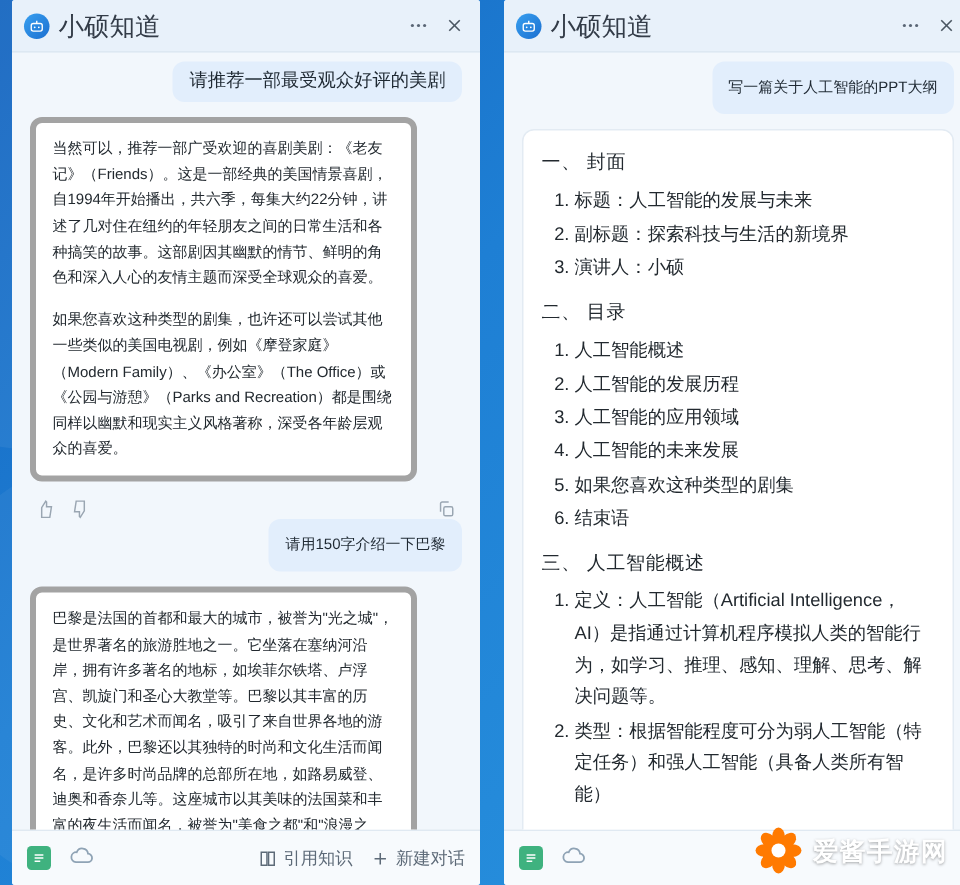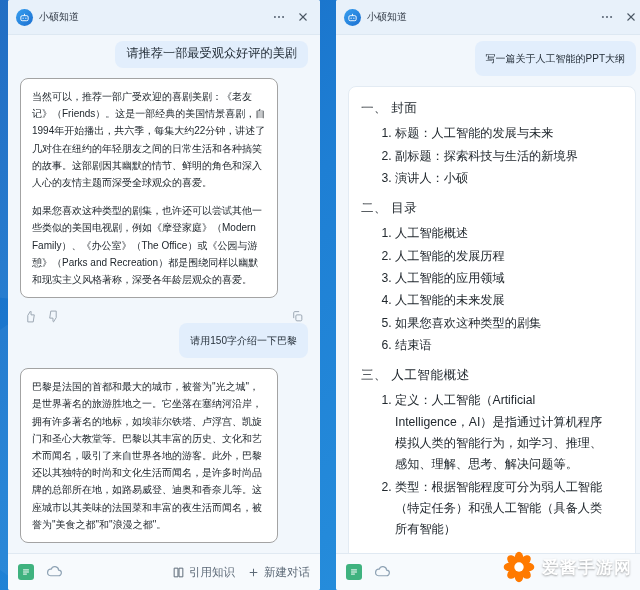--- a/index.html
+++ b/index.html
@@ -50,21 +50,21 @@
   }
   .app-logo {
     width: 17px; height: 17px;
     border-radius: 50%;
     background: linear-gradient(135deg, #38a0f0, #1b6fd0);
     display: flex; align-items: center; justify-content: center;
     flex: 0 0 auto;
   }
   .app-logo svg { display: block; }
   .app-title {
-    font-size: 10px;
+    font-size: 17px;
     color: #333c48;
     flex: 1 1 auto;
     white-space: nowrap;
     overflow: hidden;
   }
   .title-btn {
     width: 18px; height: 18px;
     display: flex; align-items: center; justify-content: center;
     color: #5a6675;
     font-size: 13px;
@@ -93,21 +93,21 @@
     color: #22292f;
     box-sizing: border-box;
     word-break: break-word;
   }
   .bubble.user {
     background: #e2eefc;
     color: #1f2933;
   }
   .bubble.bot {
     background: #ffffff;
-    border: 1px solid #a3a3a3;
+    border: 4px solid #a3a3a3;
   }
   .bubble p { margin: 0 0 11px 0; }
   .bubble p:last-child { margin-bottom: 0; }
 
   .msg-actions {
     display: flex;
     gap: 10px;
     align-items: center;
     padding: 2px 4px 0 4px;
     color: #9aa6b2;
@@ -127,21 +127,21 @@
     width: 100%;
     box-sizing: border-box;
   }
   .o-h {
     margin: 8px 0 4px 0;
     font-size: 12.6px;
     letter-spacing: 0.5px;
   }
   .o-h:first-child { margin-top: 0; }
   .o-list { margin: 0 0 2px 0; padding-left: 18px; }
-  .o-list li { margin: 1px 16px; }
+  .o-list li { margin: 1px 4px; }
 
   .composer {
     flex: 0 0 auto;
     border-top: 1px solid #e0e9f2;
     background: #f7fafd;
     height: 36px;
     display: flex;
     align-items: center;
     padding: 0 10px;
     gap: 12px;

